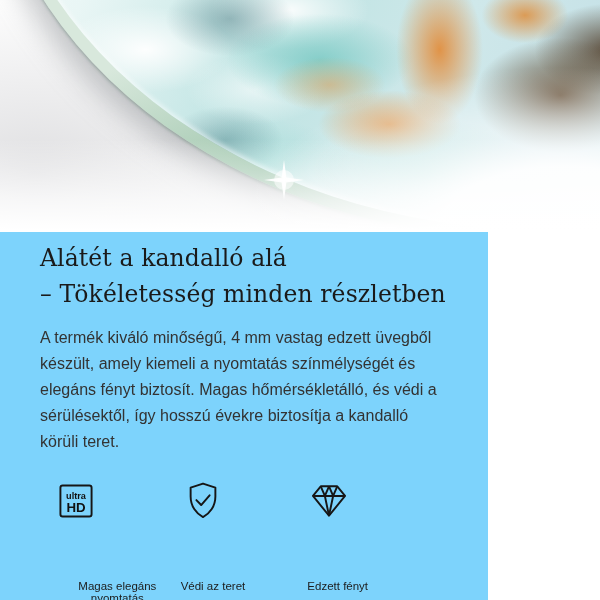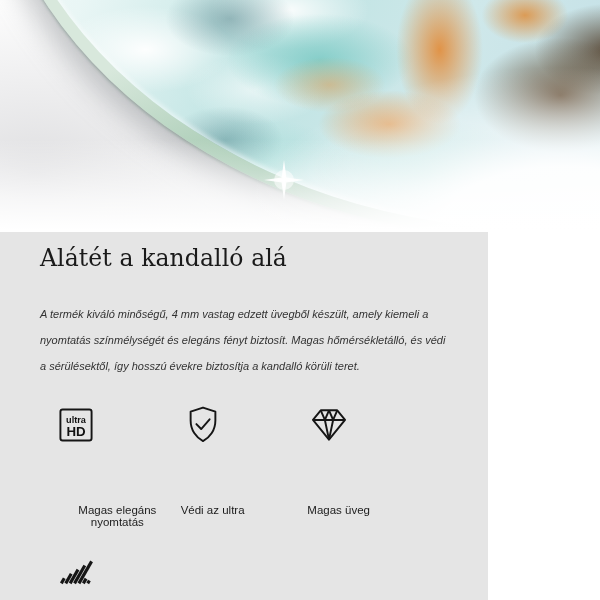--- a/index.html
+++ b/index.html
@@ -1,18 +1,18 @@
 <!DOCTYPE html>
 <html><head>
 <meta charset="utf-8">
 <style>
   * { margin:0; padding:0; box-sizing:border-box; }
   html,body { width:600px; height:600px; }
   body { font-family:"Liberation Sans", sans-serif; background:#fff; overflow:hidden; }
-  .page { position:relative; width:488px; height:600px; background:#e5e5e5; }
+  .page { position:relative; width:488px; height:600px; background:#7dd3fc; }
 
   
   .hero {
     position:relative; width:600px; height:232px; overflow:hidden;
     background:
       radial-gradient(ellipse 380px 260px at 6% 75%, #dfdfe1 0%, rgba(223,223,225,0) 72%),
       radial-gradient(ellipse 520px 170px at 45% 108%, #e3e4e6 0%, rgba(227,228,230,0) 75%),
       #ffffff;
   }
   .disc-shadow {
@@ -57,21 +57,21 @@
   }
 
   
   .content { position:relative; padding:0 40px; }
   h1.title {
     margin-top:8px; font-family:"DejaVu Serif","Liberation Serif",serif;
     font-weight:400; font-size:23.5px; line-height:36px; color:#1a1a1a;
     letter-spacing:0.1px;
   }
   p.desc {
-    margin-top:25px; font-size:11px; line-height:26px; color:#333333; max-width:515px;font-style:italic;
+    margin-top:13px; font-size:16px; line-height:26px; color:#333333; max-width:515px;
   }
 
   
   .features {
     margin-top:24px; padding:0 14px 0 14px;
     display:grid; grid-template-columns:repeat(3,1fr); row-gap:21px;
   }
   .feature { display:flex; flex-direction:column; align-items:flex-start;gap:48px; }
   .feature .icon-box { height:44px; display:flex; align-items:center; justify-content:center; }
   .feature .label { margin-top:9px; font-size:11.5px; color:#1c1c1c; text-align:center; }
@@ -93,20 +93,21 @@
       <circle cx="22" cy="22" r="10" fill="rgba(255,255,255,0.55)"></circle>
       <path d="M22 2 L24.4 19.6 L42 22 L24.4 24.4 L22 42 L19.6 24.4 L2 22 L19.6 19.6 Z" fill="#ffffff" opacity="0.95"></path>
       <path d="M22 10 L23.2 20.8 L34 22 L23.2 23.2 L22 34 L20.8 23.2 L10 22 L20.8 20.8 Z" fill="#ffffff"></path>
     </svg>
     <div class="hero-fade"></div>
   </section>
 
   <div class="content">
     <h1 class="title">
       <span>Alátét a kandalló alá</span><br>
+      <span>– Tökéletesség minden részletben</span>
     </h1>
     <p class="desc">A termék kiváló minőségű, 4 mm vastag edzett üvegből készült, amely kiemeli a nyomtatás színmélységét és elegáns fényt biztosít. Magas hőmérsékletálló, és védi a sérülésektől, így hosszú évekre biztosítja a kandalló körüli teret.</p>
 
     <div class="features">
 
 
       <div class="feature">
         <div class="icon-box">
           <svg class="icn" width="44" height="44" viewBox="0 0 48 48">
             <rect class="s" x="7" y="7" width="34" height="34" rx="2.5" stroke-width="2.7"></rect>
@@ -117,32 +118,32 @@
         <span class="label">Magas elegáns nyomtatás</span>
       </div>
 
       <div class="feature">
         <div class="icon-box">
           <svg class="icn" width="44" height="44" viewBox="0 0 48 48">
             <path class="s" d="M24 5 L37.5 9.5 V19 C37.5 29.5 31.5 37.6 24 41.5 C16.5 37.6 10.5 29.5 10.5 19 V9.5 Z" stroke-linejoin="round"></path>
             <path class="s" d="M16.8 23 L22 28.4 L31.2 17.8" stroke-width="2.6" stroke-linecap="round" stroke-linejoin="round"></path>
           </svg>
         </div>
-        <span class="label">Védi az ultra</span>
+        <span class="label">Védi az teret</span>
       </div>
 
       <div class="feature">
         <div class="icon-box">
           <svg class="icn" width="44" height="44" viewBox="0 0 48 48">
             <path class="s" d="M15 8 L33 8 L41.5 18.5 L24 40 L6.5 18.5 Z" stroke-linejoin="round"></path>
             <path class="s" d="M6.5 18.5 H41.5" stroke-width="1.9"></path>
             <path class="s" d="M15 8 L19.5 18.5 L24 40 M33 8 L28.5 18.5 L24 40 M24 8 L19.5 18.5 M24 8 L28.5 18.5" stroke-width="1.9" stroke-linejoin="round"></path>
           </svg>
         </div>
-        <span class="label">Magas üveg</span>
+        <span class="label">Edzett fényt</span>
       </div>
 
       <div class="feature">
         <div class="icon-box">
           <svg class="icn" width="44" height="44" viewBox="0 0 48 48">
             <g stroke="#161616" stroke-width="3.4" fill="none">
               <path d="M8 37.5 L11.2 32"></path>
               <path d="M12.8 37.5 L18.8 27"></path>
               <path d="M17.6 37.5 L26.2 22.5"></path>
               <path d="M22.4 37.5 L33.6 18"></path>

